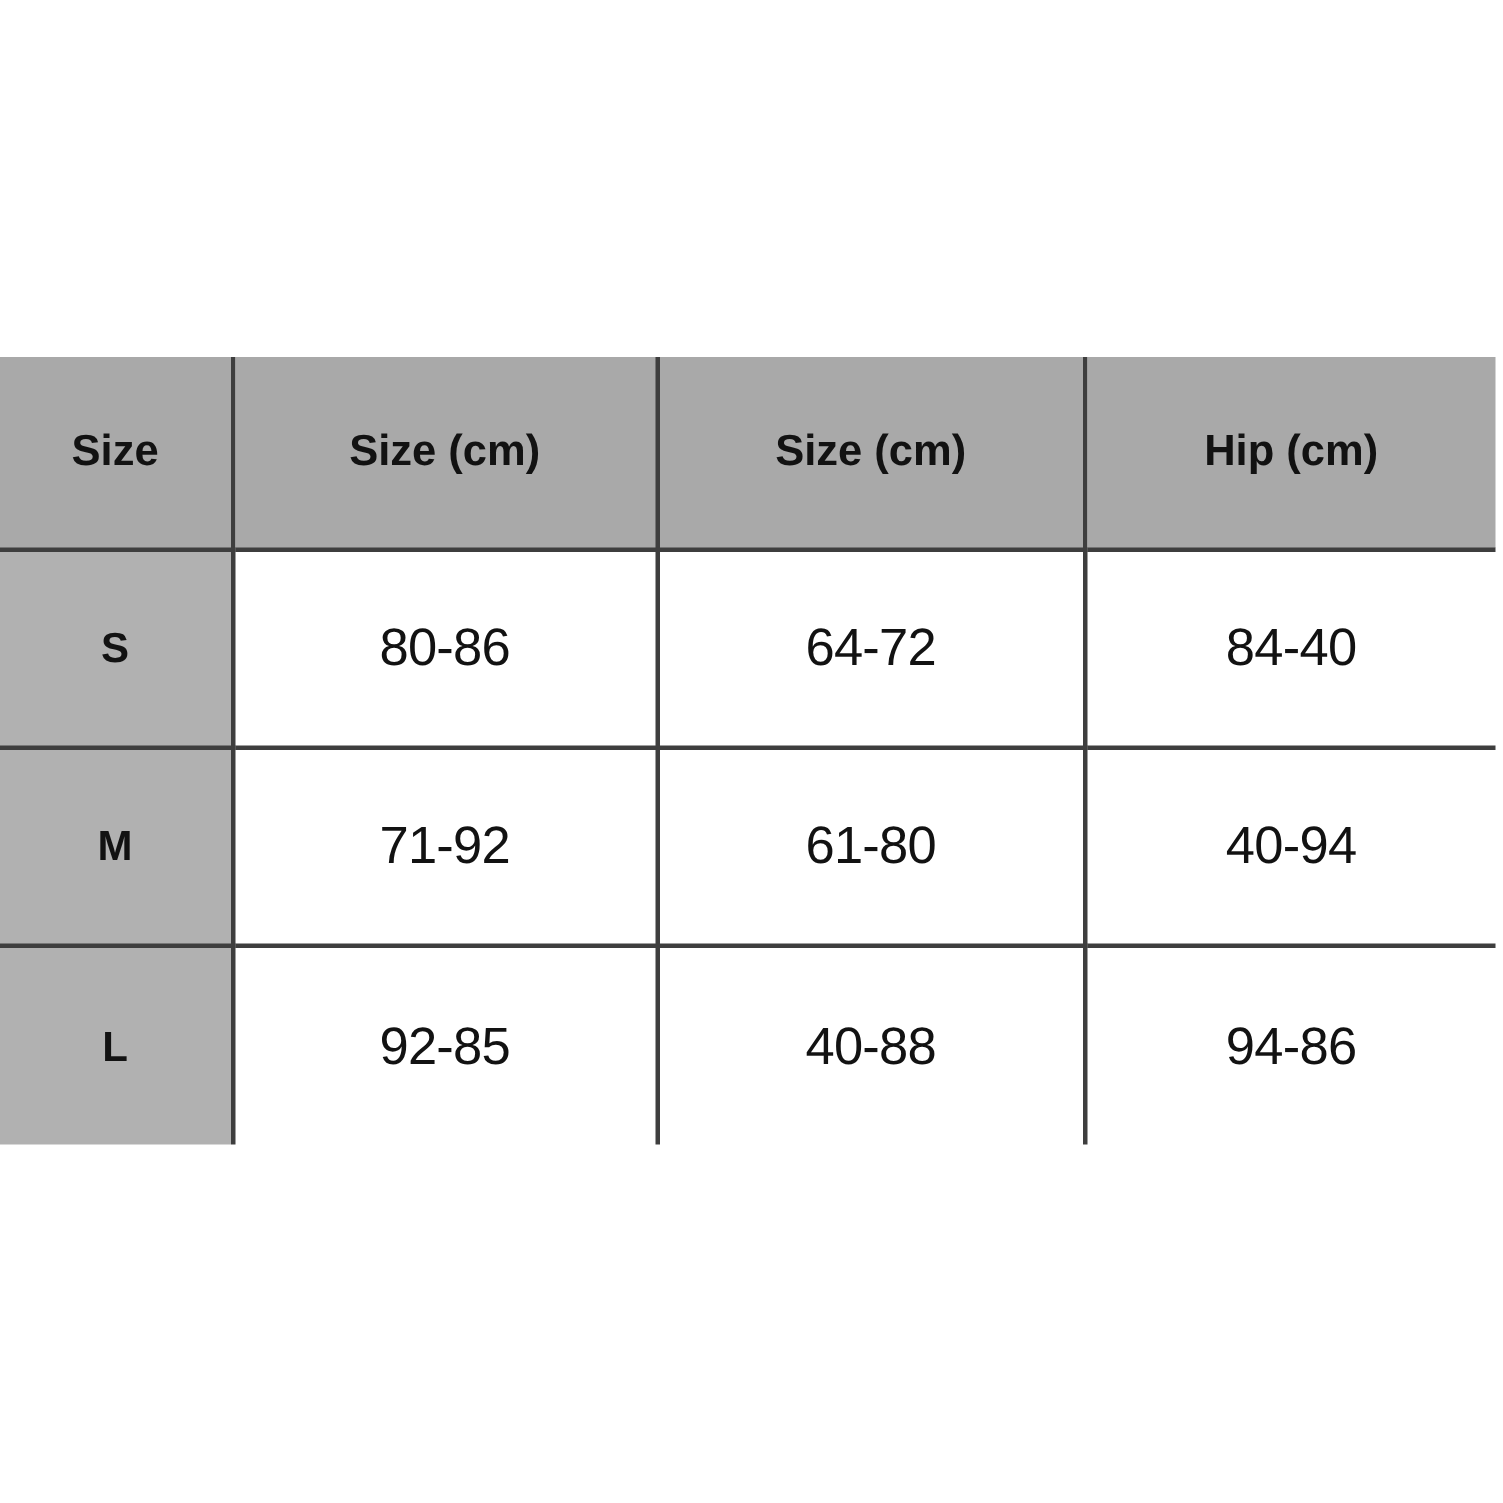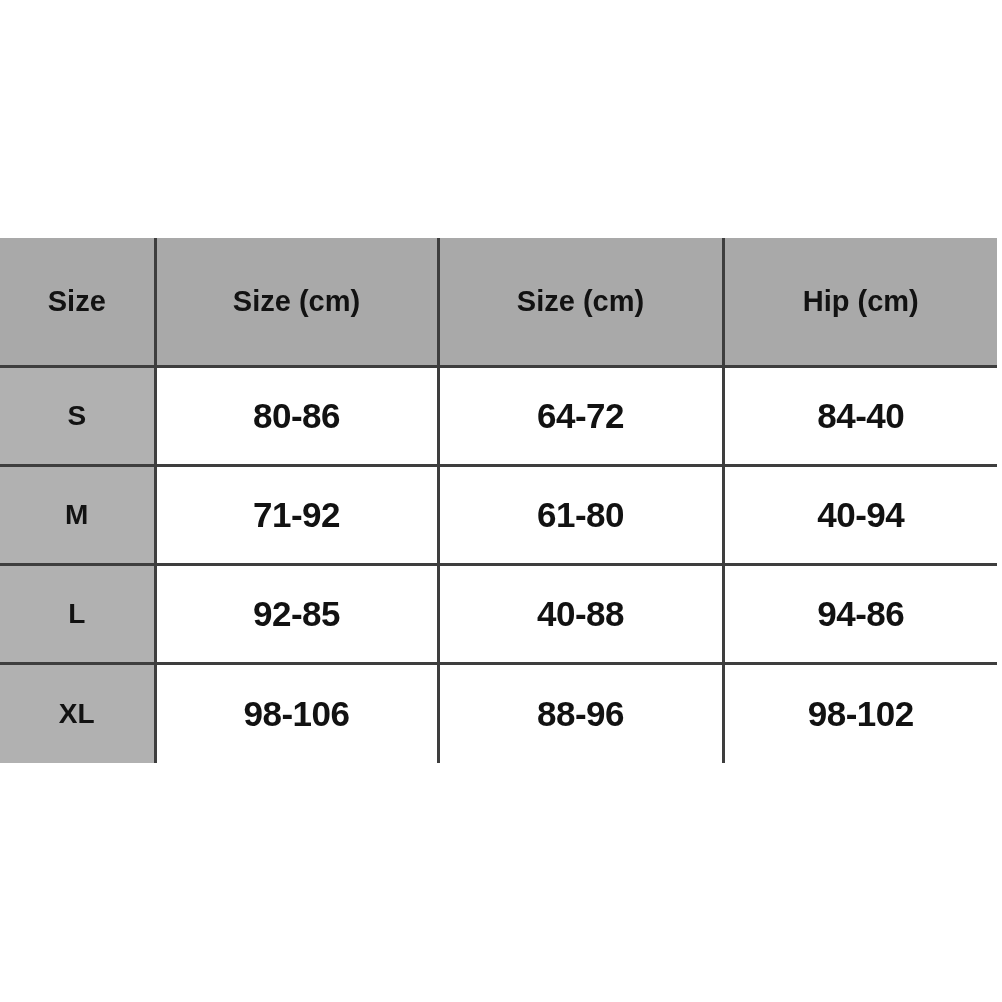--- a/index.html
+++ b/index.html
@@ -51,21 +51,21 @@
     height: 98px;
   }
   tbody th {
     background: var(--sizecol-bg, #b1b1b1);
     font-size: 28px;
     font-weight: bold;
   }
   tbody td {
     background: var(--cell-bg, #ffffff);
     font-size: 35px;
-    font-weight: bold;
+    font-weight: normal;
     letter-spacing: -0.5px;
   }
   tbody tr:last-child th,
   tbody tr:last-child td {
     border-bottom: none;
   }
 </style>
 </head>
 <body>
 
@@ -97,21 +97,15 @@
         <td>71-92</td>
         <td>61-80</td>
         <td>40-94</td>
       </tr>
       <tr>
         <th>L</th>
         <td>92-85</td>
         <td>40-88</td>
         <td>94-86</td>
       </tr>
-      <tr>
-        <th>XL</th>
-        <td>98-106</td>
-        <td>88-96</td>
-        <td>98-102</td>
-      </tr>
     </tbody>
   </table>
 </div>
 
 </body></html>

